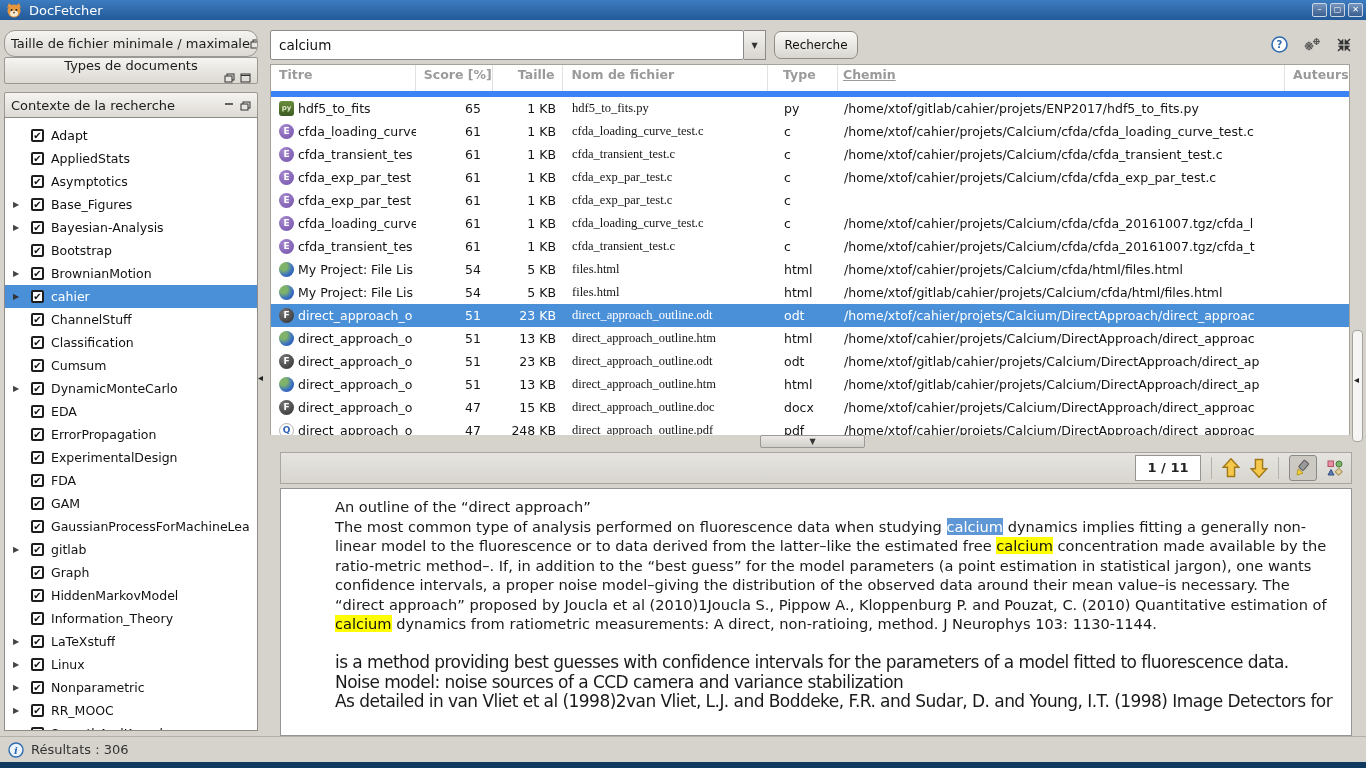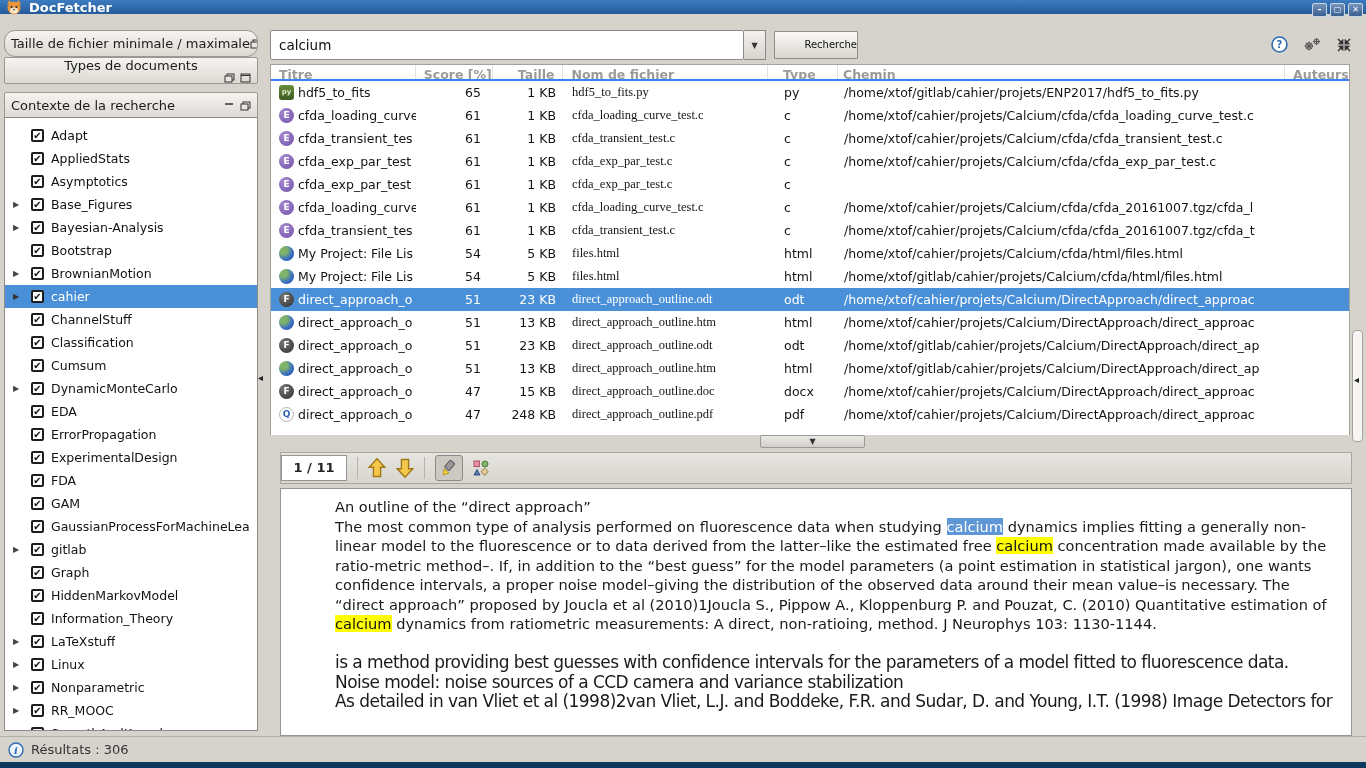--- a/index.html
+++ b/index.html
@@ -1,23 +1,23 @@
 <!DOCTYPE html>
 <html style="--sel: #4a90d9; --hl-yellow: #ffff00; --hl-blue: #5f97d6;"><head>
 <meta charset="utf-8">
 <style>
   html,body{margin:0;padding:0;width:1366px;height:768px;overflow:hidden;
     font-family:"DejaVu Sans","Liberation Sans",sans-serif;background:#d6d3cd;}
   *{box-sizing:border-box;}
   #app{position:relative;width:1366px;height:768px;background:#d6d3cd;}
 
   
-  #titlebar{position:absolute;left:0;top:0;width:1366px;height:14px;
+  #titlebar{position:absolute;left:0;top:0;width:1366px;height:20px;
     background:linear-gradient(#3c7cc0,#235a99);display:flex;align-items:center;
-    color:#fff;font-weight:bold;font-size:13px;padding-left:6px;}
+    color:#fff;font-weight:normal;font-size:13px;padding-left:6px;}
   #titlebar .logo{width:16px;height:16px;margin-right:7px;}
   #win-btns{position:absolute;right:3px;top:3px;display:flex;gap:3px;}
   .wbtn{width:15px;height:14px;background:linear-gradient(#7795bd,#3a5f8f);
     border:1px solid #c9d6e6;color:#fff;font-size:8px;line-height:12px;
     text-align:center;border-radius:2px;}
 
   
   .panel-head{position:absolute;left:4px;width:254px;height:27px;
     background:linear-gradient(#f6f4f1,#dcd9d3);border:1px solid #9b9894;border-radius:2px;
     font-size:13px;color:#1c1c1c;display:flex;align-items:center;padding:0 6px;white-space:nowrap;overflow:hidden;}
@@ -34,28 +34,28 @@
   .tlabel{white-space:nowrap;overflow:hidden;}
 
   
   #search-input{position:absolute;left:270px;top:30px;width:474px;height:30px;
     border:1px solid #8a8a8a;border-radius:2px;background:#fff;font-size:13.5px;
     padding:0 8px;font-family:inherit;color:#111;}
   #search-dd{position:absolute;left:744px;top:30px;width:22px;height:30px;
     background:linear-gradient(#f3f1ee,#d8d5cf);border:1px solid #8a8a8a;border-left:none;
     font-size:8px;color:#333;text-align:center;line-height:30px;}
   #search-btn{position:absolute;left:774px;top:31px;width:84px;height:28px;
-    background:linear-gradient(#fbfaf8,#d9d6d0);border:1px solid #8f8c88;border-radius:1px;
-    font-size:10px;color:#111;text-align:right;line-height:26px;}
+    background:linear-gradient(#fbfaf8,#d9d6d0);border:1px solid #8f8c88;border-radius:7px;
+    font-size:12px;color:#111;text-align:center;line-height:26px;}
   #top-icons{position:absolute;right:14px;top:36px;display:flex;gap:14px;align-items:center;}
 
   
   #table{position:absolute;left:270px;top:64px;width:1080px;height:371px;
     background:#fff;border:1px solid #a5a29c;border-bottom:none;overflow:hidden;}
-  #thead{display:flex;height:16px;border-bottom:2px solid #3b82f6;background:#fff;}
+  #thead{display:flex;height:32px;border-bottom:6px solid #3b82f6;background:#fff;}
   .hcell{font-size:12.5px;font-weight:bold;color:#9a9a9a;padding:2px 0 0 8px;
     border-right:1px solid #e3e1dd;white-space:nowrap;overflow:hidden;}
   .trow{display:flex;height:23px;align-items:center;font-size:12.5px;color:#141414;}
   .trow.selected{background:var(--sel);color:#fff;}
   .cell{white-space:nowrap;overflow:hidden;padding-left:8px;flex-shrink:0;display:flex;align-items:center;}
   .c-title{width:145px;}.c-score{width:77px;justify-content:flex-end;padding-right:12px;}
   .c-size{width:71px;justify-content:flex-end;padding-right:8px;}
   .c-name{width:205px;font-family:Liberation Serif, serif;}.c-type{width:70px;padding-left:15px;}.c-path{width:448px;padding-left:5px;}.c-auth{width:64px;}
   .h-title{width:145px;}.h-score{width:77px;}.h-size{width:71px;text-align:right;padding-right:8px;padding-left:0;}
   .h-name{width:205px;}.h-type{width:70px;padding-left:15px;}.h-path{width:448px;padding-left:5px;text-decoration:underline;}.h-auth{width:64px;border-right:none;}
@@ -69,21 +69,21 @@
 
   
   #sash{position:absolute;left:270px;top:435px;width:1080px;height:14px;background:#d6d3cd;}
   #sash-btn{position:absolute;left:490px;top:0;width:105px;height:13px;background:linear-gradient(#eceae6,#d2cfc9);
     border:1px solid #999;border-radius:2px;font-size:8px;color:#333;text-align:center;line-height:11px;}
   .edge-arrow{position:absolute;font-size:10px;color:#222;}
 
   
   #ptoolbar{position:absolute;left:280px;top:452px;width:1072px;height:32px;
     background:linear-gradient(#e6e4e0,#d8d5cf);border:1px solid #a9a6a0;
-    display:flex;align-items:center;gap:10px;padding-right:8px;}
+    display:flex;align-items:center;justify-content:flex-end;gap:10px;padding-right:8px;}
   #page-box{width:66px;height:26px;background:#fff;border:1px solid #979591;
     font-size:13px;font-weight:bold;color:#222;text-align:center;line-height:24px;}
   .tb-sep{width:1px;height:22px;background:#b5b2ac;}
   .tb-btn{display:flex;align-items:center;justify-content:center;}
   #hl-btn{width:28px;height:26px;background:#ccc9c3;border:1px solid #8a8a8a;border-radius:3px;}
 
   
   #preview{position:absolute;left:280px;top:488px;width:1072px;height:248px;
     background:#fff;border:1px solid #979591;padding:8px 14px;overflow:hidden;
     font-size:14.6px;line-height:19.5px;color:#1a1a1a;}

